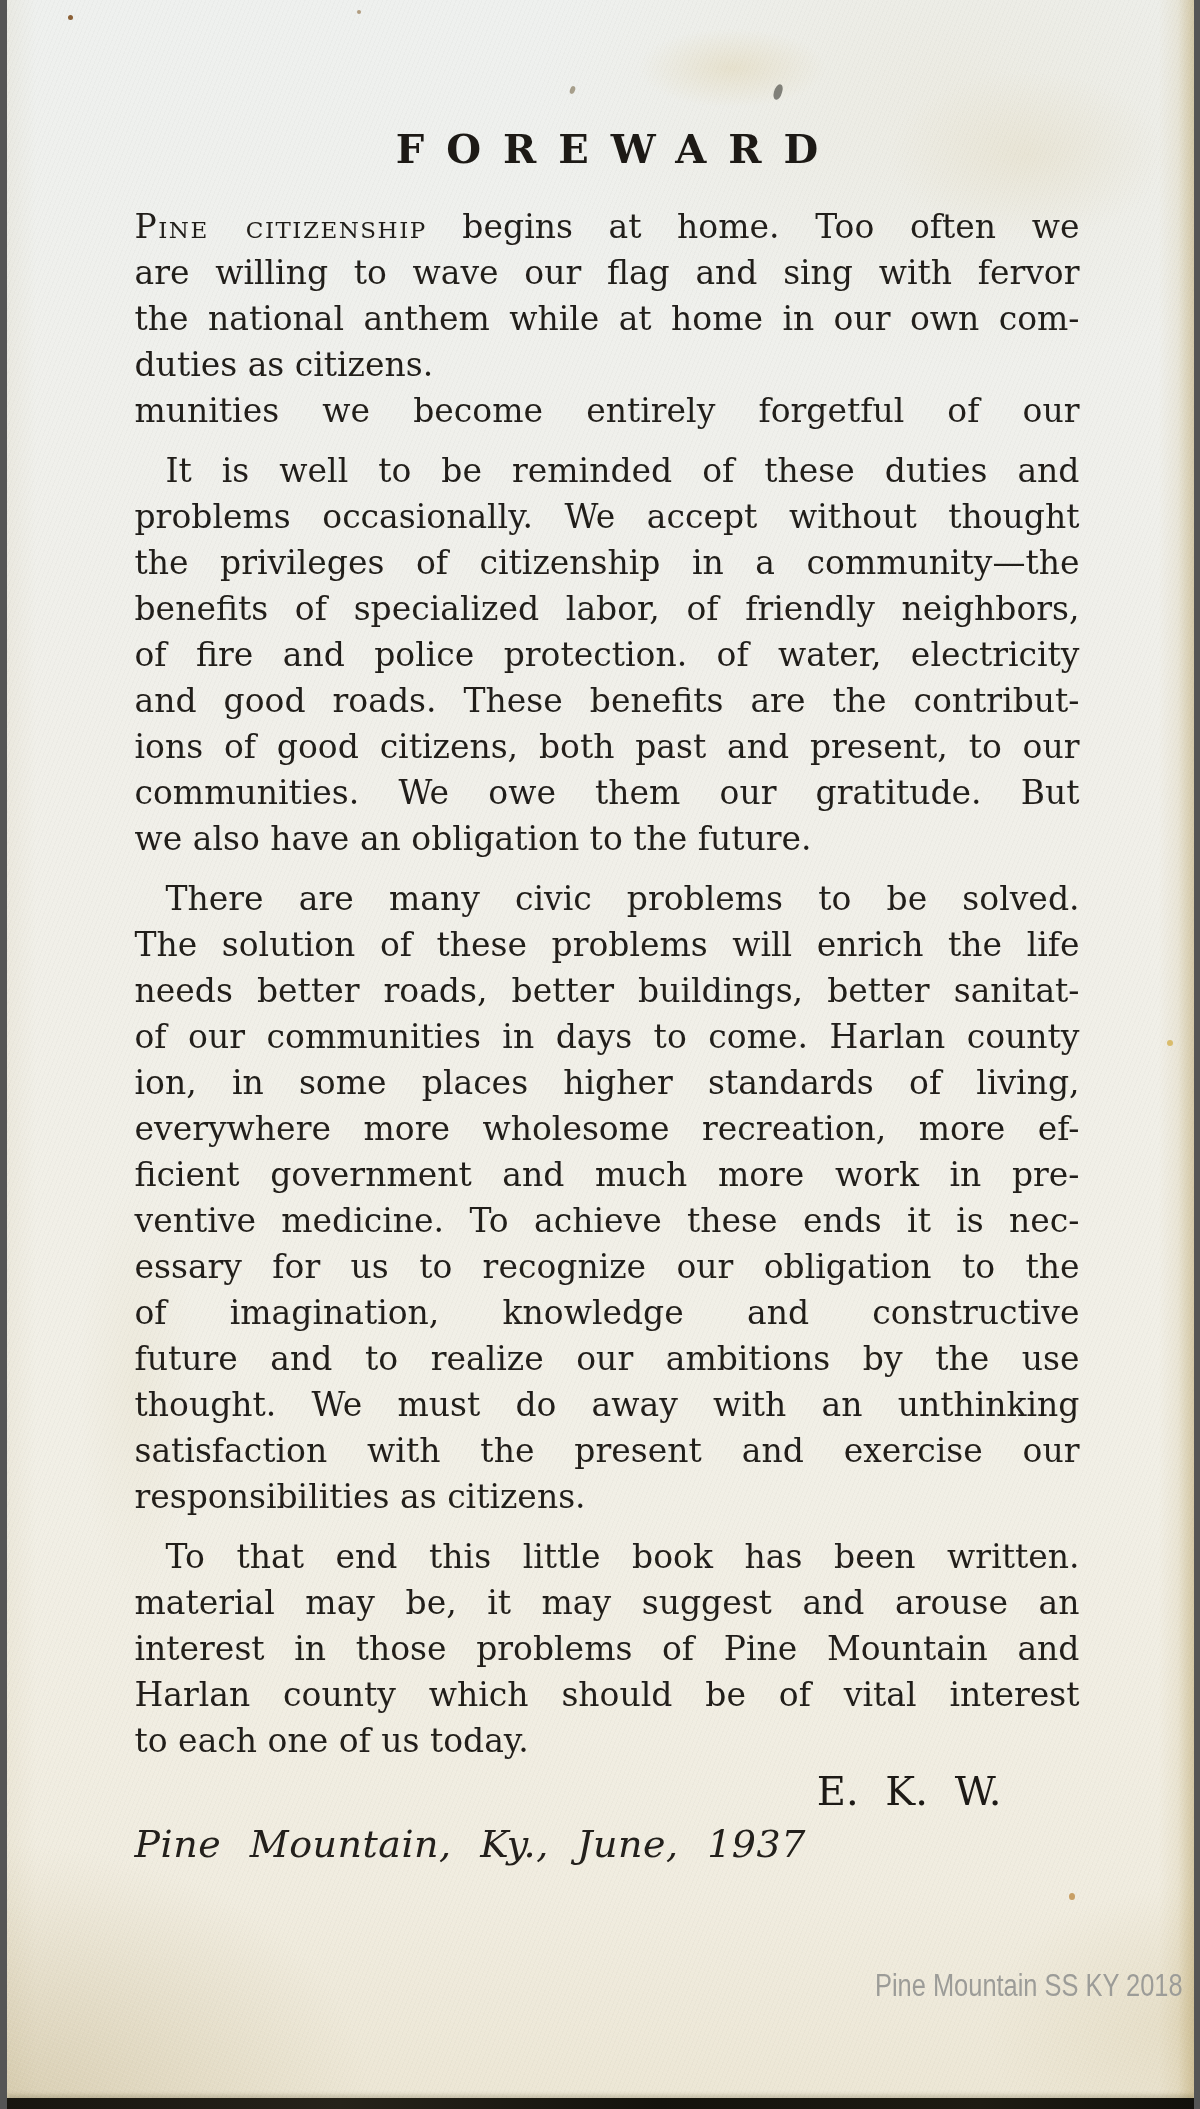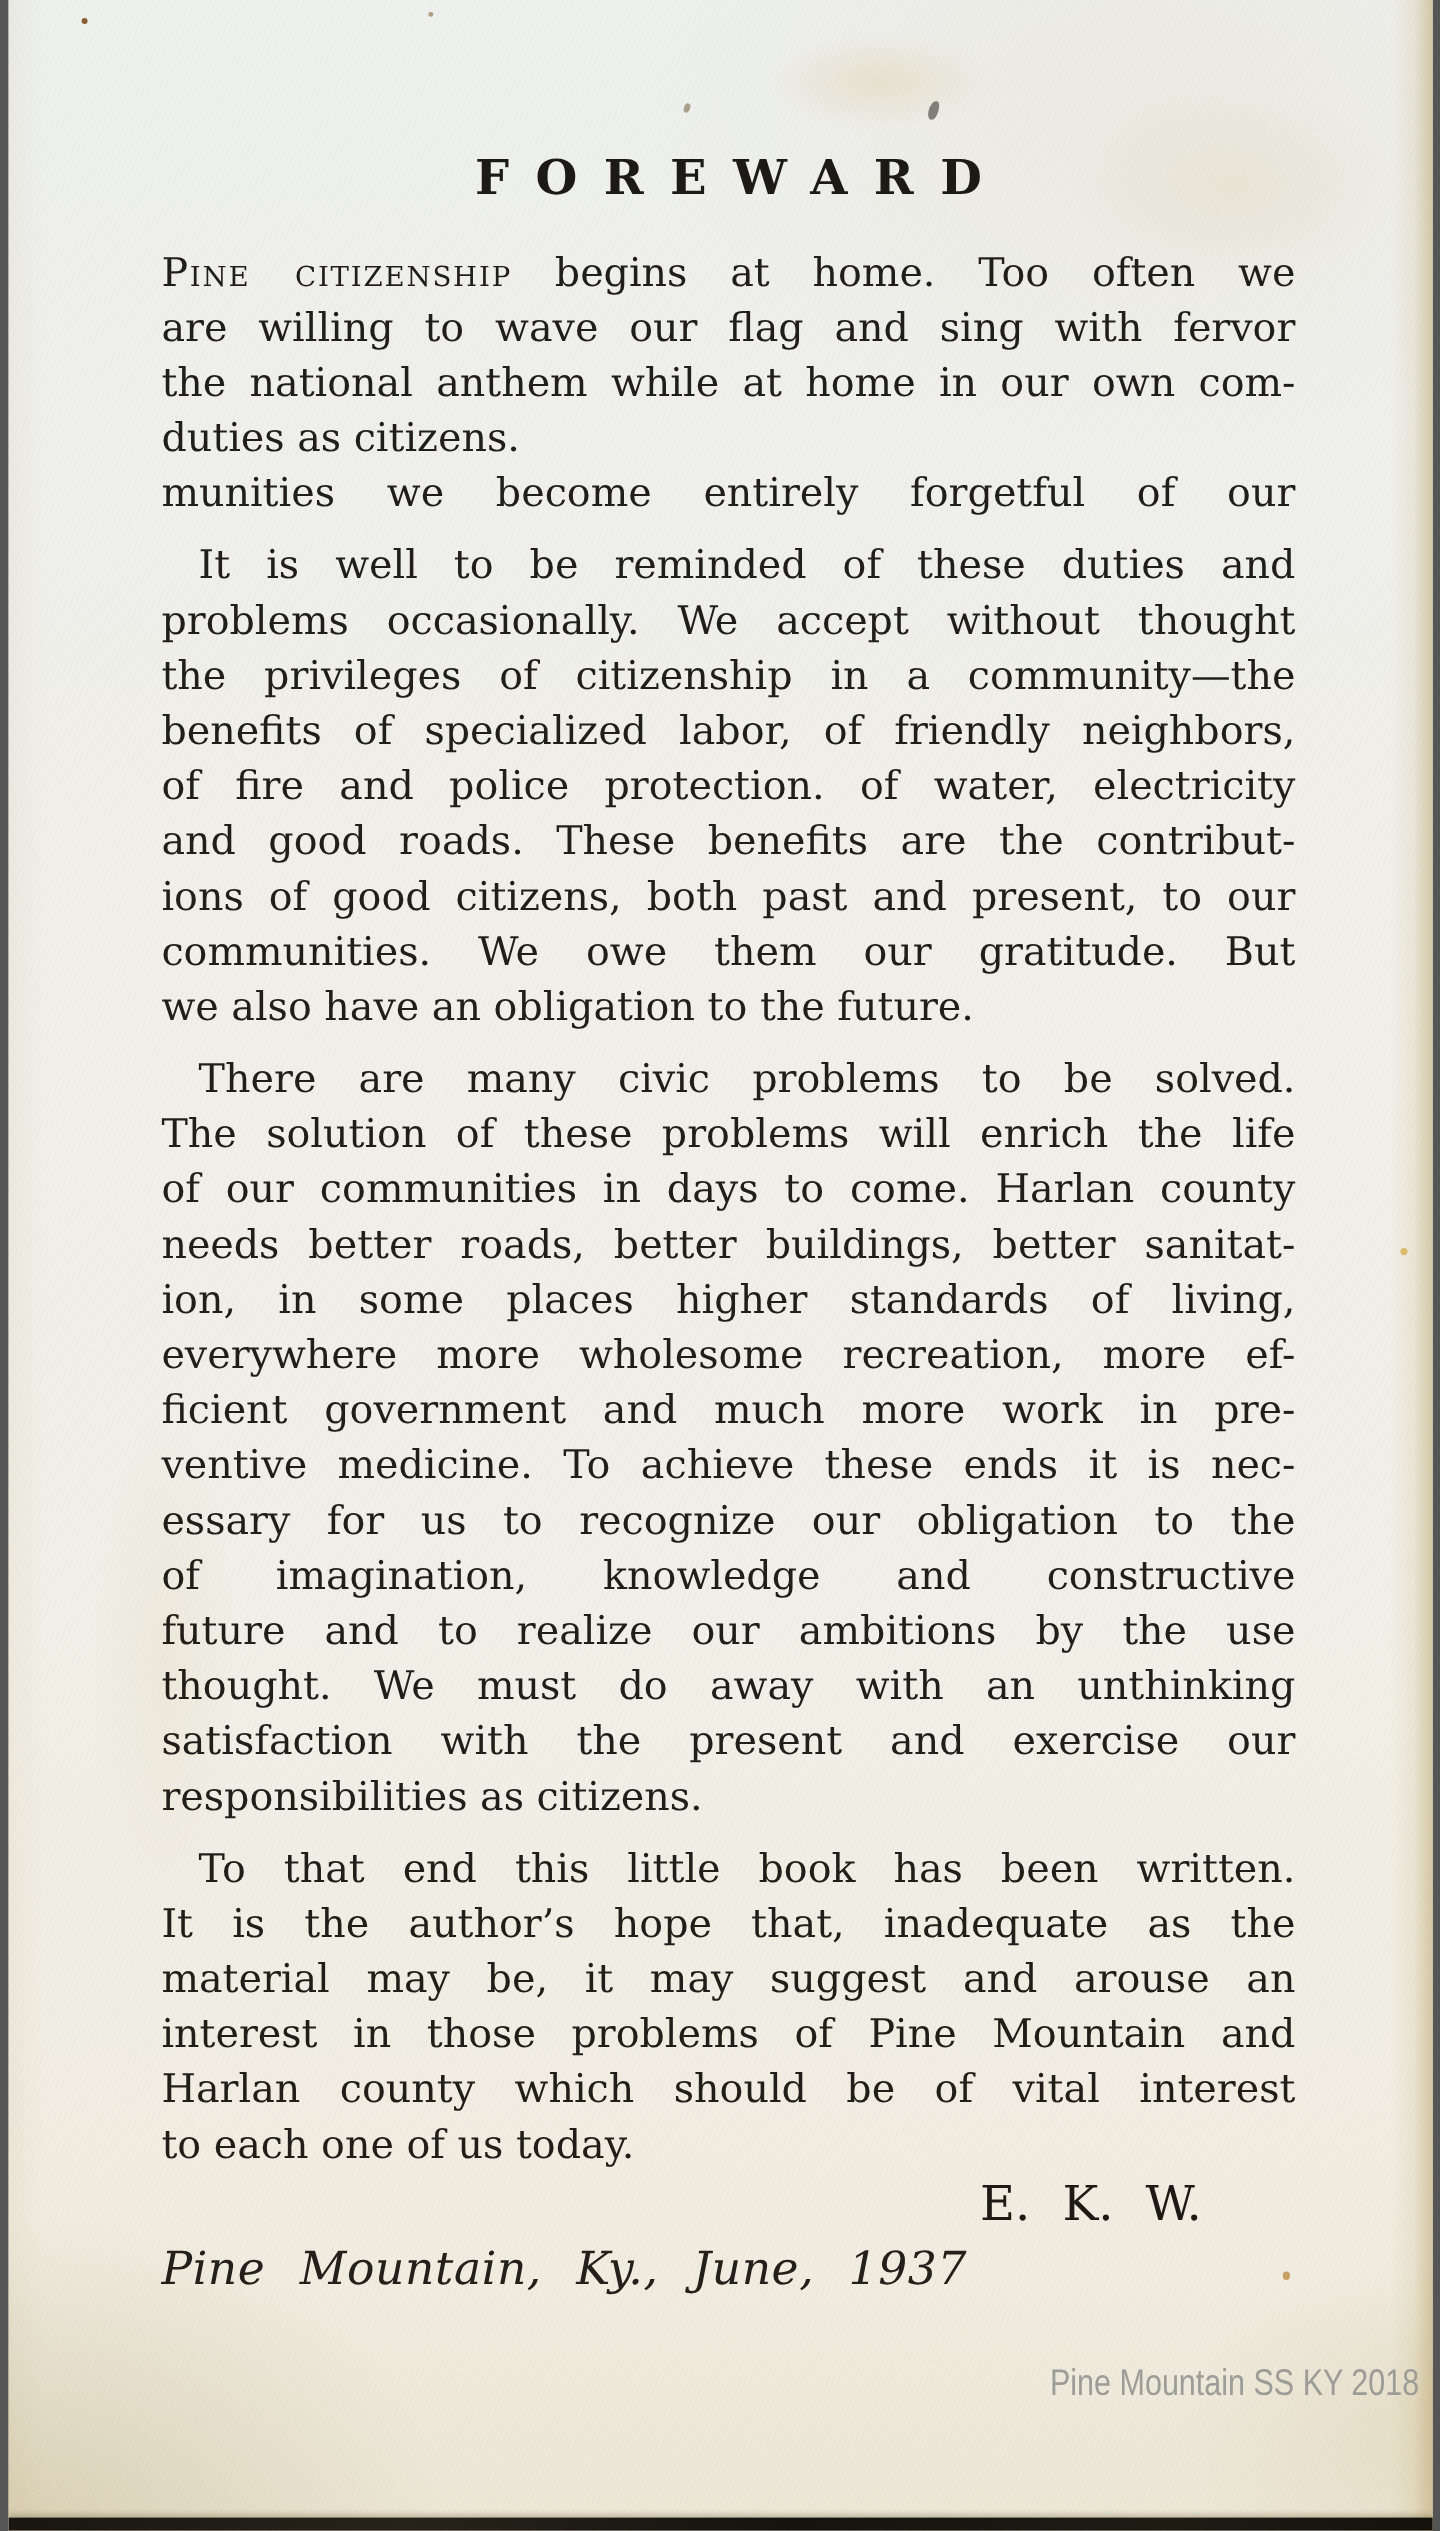--- a/index.html
+++ b/index.html
@@ -115,36 +115,35 @@
           <div class="line">benefits of specialized labor, of friendly neighbors,</div>
           <div class="line">of fire and police protection. of water, electricity</div>
           <div class="line">and good roads. These benefits are the contribut-</div>
           <div class="line">ions of good citizens, both past and present, to our</div>
           <div class="line">communities. We owe them our gratitude. But</div>
           <div class="line last">we also have an obligation to the future.</div>
         </div>
         <div class="para indent">
           <div class="line">There are many civic problems to be solved.</div>
           <div class="line">The solution of these problems will enrich the life</div>
+          <div class="line">needs better roads, better buildings, better sanitat-</div>
           <div class="line">of our communities in days to come. Harlan county</div>
-          <div class="line">needs better roads, better buildings, better sanitat-</div>
           <div class="line">ion, in some places higher standards of living,</div>
           <div class="line">everywhere more wholesome recreation, more ef-</div>
           <div class="line">ficient government and much more work in pre-</div>
           <div class="line">ventive medicine. To achieve these ends it is nec-</div>
           <div class="line">essary for us to recognize our obligation to the</div>
           <div class="line">of imagination, knowledge and constructive</div>
           <div class="line">future and to realize our ambitions by the use</div>
           <div class="line">thought. We must do away with an unthinking</div>
           <div class="line">satisfaction with the present and exercise our</div>
           <div class="line last">responsibilities as citizens.</div>
         </div>
         <div class="para indent">
           <div class="line">To that end this little book has been written.</div>
-          <div class="line">It is the author’s hope that, inadequate as the</div>
           <div class="line">material may be, it may suggest and arouse an</div>
           <div class="line">interest in those problems of Pine Mountain and</div>
           <div class="line">Harlan county which should be of vital interest</div>
           <div class="line last">to each one of us today.</div>
         </div>
       </div>
     <div class="signature">E. K. W.</div>
     <div class="dateline">Pine Mountain, Ky., June, 1937</div>
   </div>
 

